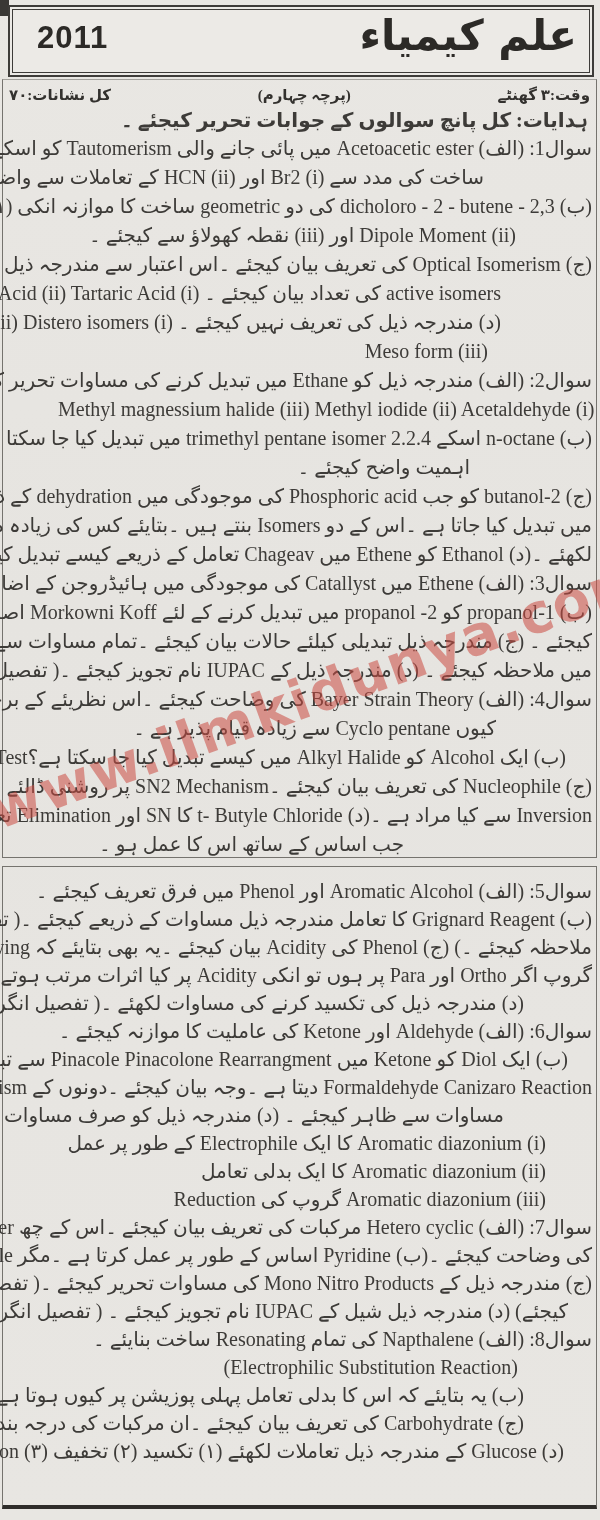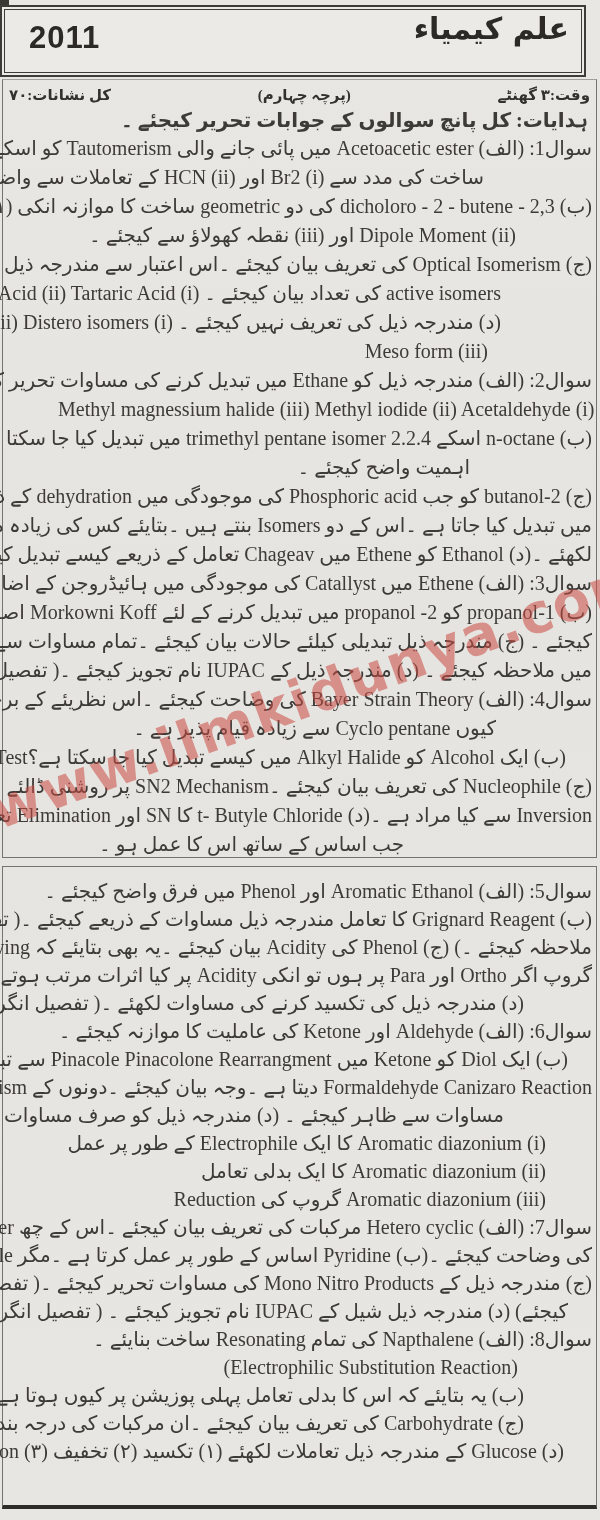--- a/index.html
+++ b/index.html
@@ -8,32 +8,32 @@
     background:#e7e5e1;
     font-family:"Liberation Serif","DejaVu Sans",serif;
     color:#3d3b38;
     overflow:hidden;
   }
   .page{position:relative;width:600px;height:1520px;background:
     linear-gradient(180deg,#e9e7e3 0%,#e6e4e0 40%,#e8e6e2 100%);}
   .corner-mark{position:absolute;left:0;top:0;width:9px;height:16px;background:#3a3835;}
   
   .header-box{
-    position:absolute;left:0;top:5px;width:578px;height:64px;
+    position:absolute;left:8px;top:5px;width:578px;height:64px;
     border:2px solid #3e3c39;padding:2px;background:#eceae6;
   }
   .header-inner{width:100%;height:100%;border:1px solid #3e3c39;position:relative;box-sizing:border-box;}
   .year{
     position:absolute;left:24px;top:10px;
     font-family:"Liberation Sans",sans-serif;font-weight:bold;font-size:31px;
     color:#2c2a27;letter-spacing:1px;
   }
   .title{
     position:absolute;right:12px;top:1px;direction:rtl;
-    font-family:"DejaVu Sans",sans-serif;font-weight:bold;font-size:30px;
+    font-family:"DejaVu Sans",sans-serif;font-weight:bold;font-size:42px;
     color:#2c2a27;
   }
   
   .section{position:absolute;left:2px;width:595px;box-sizing:border-box;
     border-left:1px solid #75736e;border-right:1px solid #75736e;}
   .sec1{top:79px;height:779px;border-top:1px solid #a3a19c;border-bottom:1px solid #75736e;}
   .sec2{top:866px;height:643px;border-top:1px solid #75736e;border-bottom:4px solid #2f2d2a;padding-top:10px;}
   .meta{
     display:flex;direction:rtl;justify-content:space-between;align-items:center;
     padding:3px 6px 0 6px;height:23px;
@@ -101,21 +101,21 @@
         <div class="line" style="padding-right: 100px;">کیوں Cyclo pentane سے زیادہ قیام پذیر ہے ۔</div>
         <div class="line" style="padding-right: 30px;">(ب)  ایک Alcohol کو Alkyl Halide میں کیسے تبدیل کیا جا سکتا ہے؟Lucas Test بیان کیجئے ۔</div>
         <div class="line" style="padding-right: 4px;">(ج)  Nucleophile کی تعریف بیان کیجئے ۔SN2 Mechanism پر روشنی ڈالئے ۔  Walden</div>
         <div class="line" style="padding-right: 4px;">Inversion سے کیا مراد ہے ۔(د)  t- Butyle Chloride کا SN اور Elimination تعامل بیان کیجئے ۔</div>
         <div class="line" style="padding-right: 104px; text-align: center;">جب اساس کے ساتھ اس کا عمل ہو ۔</div>
       </div>
   </div>
 
   <div class="section sec2">
     <div>
-        <div class="line" style="padding-right: 4px;">سوال5:  (الف) Aromatic Ethanol اور Phenol میں فرق واضح کیجئے ۔</div>
+        <div class="line" style="padding-right: 4px;">سوال5:  (الف) Aromatic Alcohol اور Phenol میں فرق تعریف کیجئے ۔</div>
         <div class="line" style="padding-right: 4px;">(ب)  Grignard Reagent  کا تعامل مندرجہ ذیل مساوات کے ذریعے کیجئے ۔( تفصیل انگریزی حصہ میں</div>
         <div class="line" style="padding-right: 4px;">ملاحظہ کیجئے ۔) (ج)  Phenol کی Acidity بیان کیجئے ۔یہ بھی بتایئے کہ electron Withdrawing</div>
         <div class="line" style="padding-right: 4px;">گروپ اگر Ortho اور Para پر ہوں تو انکی Acidity پر کیا اثرات مرتب ہوتے ہیں ۔</div>
         <div class="line" style="padding-right: 72px;">(د)  مندرجہ ذیل کی تکسید کرنے کی مساوات لکھئے ۔( تفصیل انگریزی حصہ میں ملاحظہ کیجئے ۔</div>
         <div class="line" style="padding-right: 4px;">سوال6:  (الف) Aldehyde اور Ketone کی عاملیت کا موازنہ کیجئے ۔</div>
         <div class="line" style="padding-right: 28px;">(ب)  ایک Diol کو Ketone میں Pinacole Pinacolone Rearrangment سے تبدیل کیجئے ۔</div>
         <div class="line" style="padding-right: 4px;">Formaldehyde Canizaro Reaction دیتا ہے ۔وجہ بیان کیجئے ۔دونوں کے Mechanism کو صرف</div>
         <div class="line" style="padding-right: 92px;">مساوات سے ظاہر کیجئے ۔  (د)  مندرجہ ذیل کو صرف مساوات سے ظاہر کیجئے ۔</div>
         <div class="line" style="padding-right: 50px;">Aromatic diazonium   (i) کا ایک Electrophile کے طور پر عمل</div>
         <div class="line" style="padding-right: 50px;">Aromatic diazonium   (ii) کا ایک بدلی تعامل</div>

